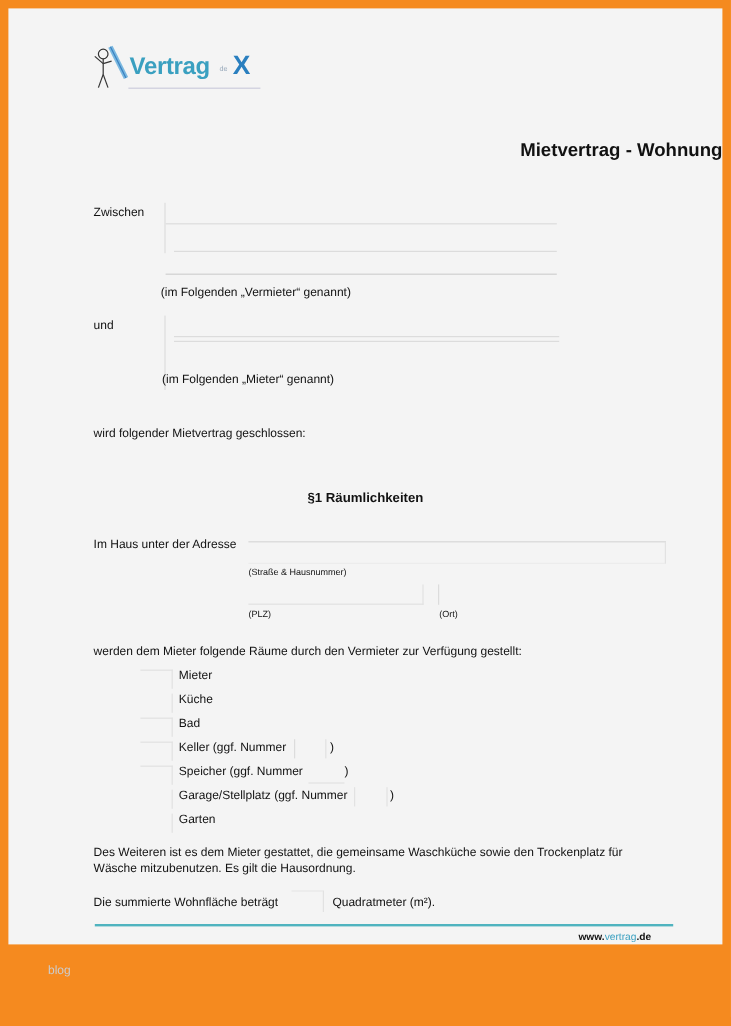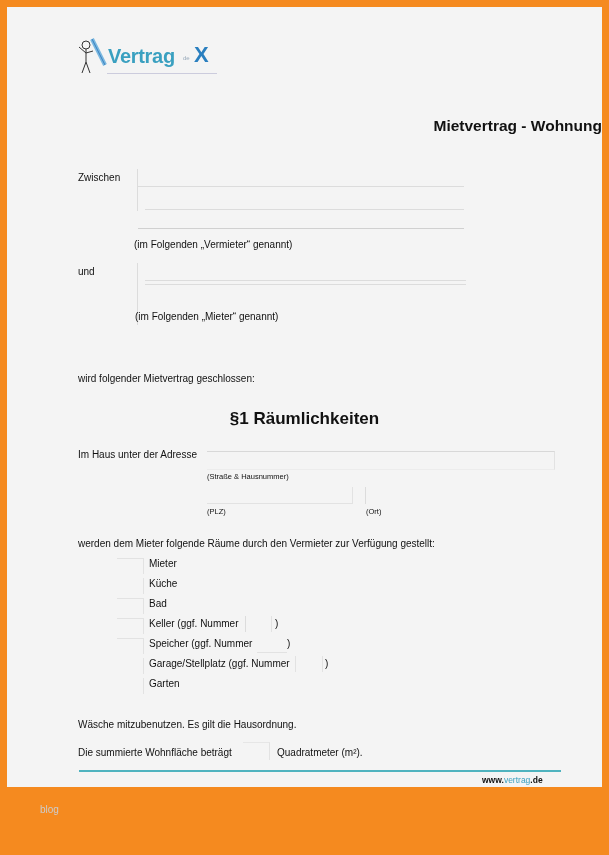--- a/index.html
+++ b/index.html
@@ -11,21 +11,21 @@
     }
     .abs { position: absolute; }
     .logo { left: 70px; top: 28px; width: 150px; height: 44px; }
     .logo-text { position: absolute; left: 31px; top: 10px; font-size: 20px; font-weight: bold; color: #3aa0c0; letter-spacing: -0.3px; }
     .logo-de { position: absolute; left: 106px; top: 20px; font-size: 6px; color: #9ab; }
     .logo-x { position: absolute; left: 117px; top: 7px; font-size: 22px; font-weight: bold; color: #2a7fbf; }
     .logo-line { position: absolute; left: 30px; top: 38px; width: 110px; height: 1px; background: #ccd; }
     .title { left: 0; width: 595px; top: 110px; text-align: right; font-size: 15.5px; font-weight: bold; }
     .t { font-size: 10px; white-space: nowrap; }
     .small { font-size: 7.5px; }
-    .sect { left: 0; width: 595px; top: 402px; text-align: center; font-size: 17px; font-weight: bold; }
+    .sect { left: 0; width: 595px; top: 402px; text-align: center; font-size: 11px; font-weight: bold; }
     .line-h { height: 1px; background: #dcdcdc; }
     .line-v { width: 1px; background: #dcdcdc; }
     .cell { border-top: 1px solid #e2e2e2; border-right: 1px solid #e2e2e2; }
     .footer-rule { left: 72px; top: 763px; width: 482px; height: 2px; background: #4fb3bf; }
     .footer-url { left: 475px; top: 768px; font-size: 8.5px; font-weight: bold; }
     .footer-url .hl { color: #3aa0c0; font-weight: normal; }
     .watermark { left: 33px; top: 797px; font-size: 10px; color: #ccc; }
   </style>
 </head>
 <body>
@@ -56,21 +56,21 @@
   <div class="abs line-h" style="left:131px;top:179px;width:326px"></div>
   <div class="abs line-h" style="left:138px;top:202px;width:319px"></div>
   <div class="abs line-h" style="left:131px;top:221px;width:326px;background:#d0d0d0"></div>
   <div class="abs t" style="left:127px;top:232px">(im Folgenden „Vermieter“ genannt)</div>
 
   <div class="abs t" style="left:71px;top:259px">und</div>
   <div class="abs line-v" style="left:130px;top:256px;height:62px"></div>
   <div class="abs line-h" style="left:138px;top:273px;width:321px"></div>
   <div class="abs line-h" style="left:138px;top:277px;width:321px"></div>
   <div class="abs t" style="left:128px;top:304px">(im Folgenden „Mieter“ genannt)</div>
-  <div class="abs t" style="left:71px;top:366px">wird folgender Mietvertrag geschlossen:</div>
+  <div class="abs t" style="left:71px;top:349px">wird folgender Mietvertrag geschlossen:</div>
 
   <div class="abs sect">§1 Räumlichkeiten</div>
 
   <div class="abs t" style="left:71px;top:442px">Im Haus unter der Adresse</div>
   <div class="abs" style="left:200px;top:444px;width:348px;height:19px;border-top:1px solid #d8d8d8;border-right:1px solid #e2e2e2;border-bottom:1px solid #ececec"></div>
   <div class="abs small" style="left:200px;top:465px">(Straße &amp; Hausnummer)</div>
   <div class="abs" style="left:200px;top:480px;width:146px;height:17px;border-right:1px solid #e2e2e2;border-bottom:1px solid #e2e2e2"></div>
   <div class="abs line-v" style="left:358px;top:480px;height:17px"></div>
   <div class="abs small" style="left:200px;top:500px">(PLZ)</div>
   <div class="abs small" style="left:359px;top:500px">(Ort)</div>
@@ -98,20 +98,21 @@
   <div class="abs t" style="left:280px;top:631px">)</div>
 
   <div class="abs" style="left:110px;top:651px;width:27px;height:16px;border-right:1px solid #e2e2e2"></div>
   <div class="abs t" style="left:142px;top:651px">Garage/Stellplatz (ggf. Nummer</div>
   <div class="abs" style="left:288px;top:649px;width:28px;height:16px;border-left:1px solid #e2e2e2;border-right:1px solid #e2e2e2"></div>
   <div class="abs t" style="left:318px;top:651px">)</div>
 
   <div class="abs" style="left:110px;top:671px;width:27px;height:16px;border-right:1px solid #e2e2e2"></div>
   <div class="abs t" style="left:142px;top:671px">Garten</div>
 
+  <div class="abs t" style="left:71px;top:698px">Des Weiteren ist es dem Mieter gestattet, die gemeinsame Waschküche sowie den Trockenplatz für</div>
   <div class="abs t" style="left:71px;top:712px">Wäsche mitzubenutzen. Es gilt die Hausordnung.</div>
 
   <div class="abs t" style="left:71px;top:740px">Die summierte Wohnfläche beträgt</div>
   <div class="abs" style="left:236px;top:735px;width:27px;height:18px;border-top:1px solid #e6e6e6;border-right:1px solid #e2e2e2"></div>
   <div class="abs t" style="left:270px;top:740px">Quadratmeter (m²).</div>
 
   <div class="abs footer-rule"></div>
   <div class="abs footer-url">
     <span>www.</span><span class="hl">vertrag</span><span>.de</span>
   </div>

